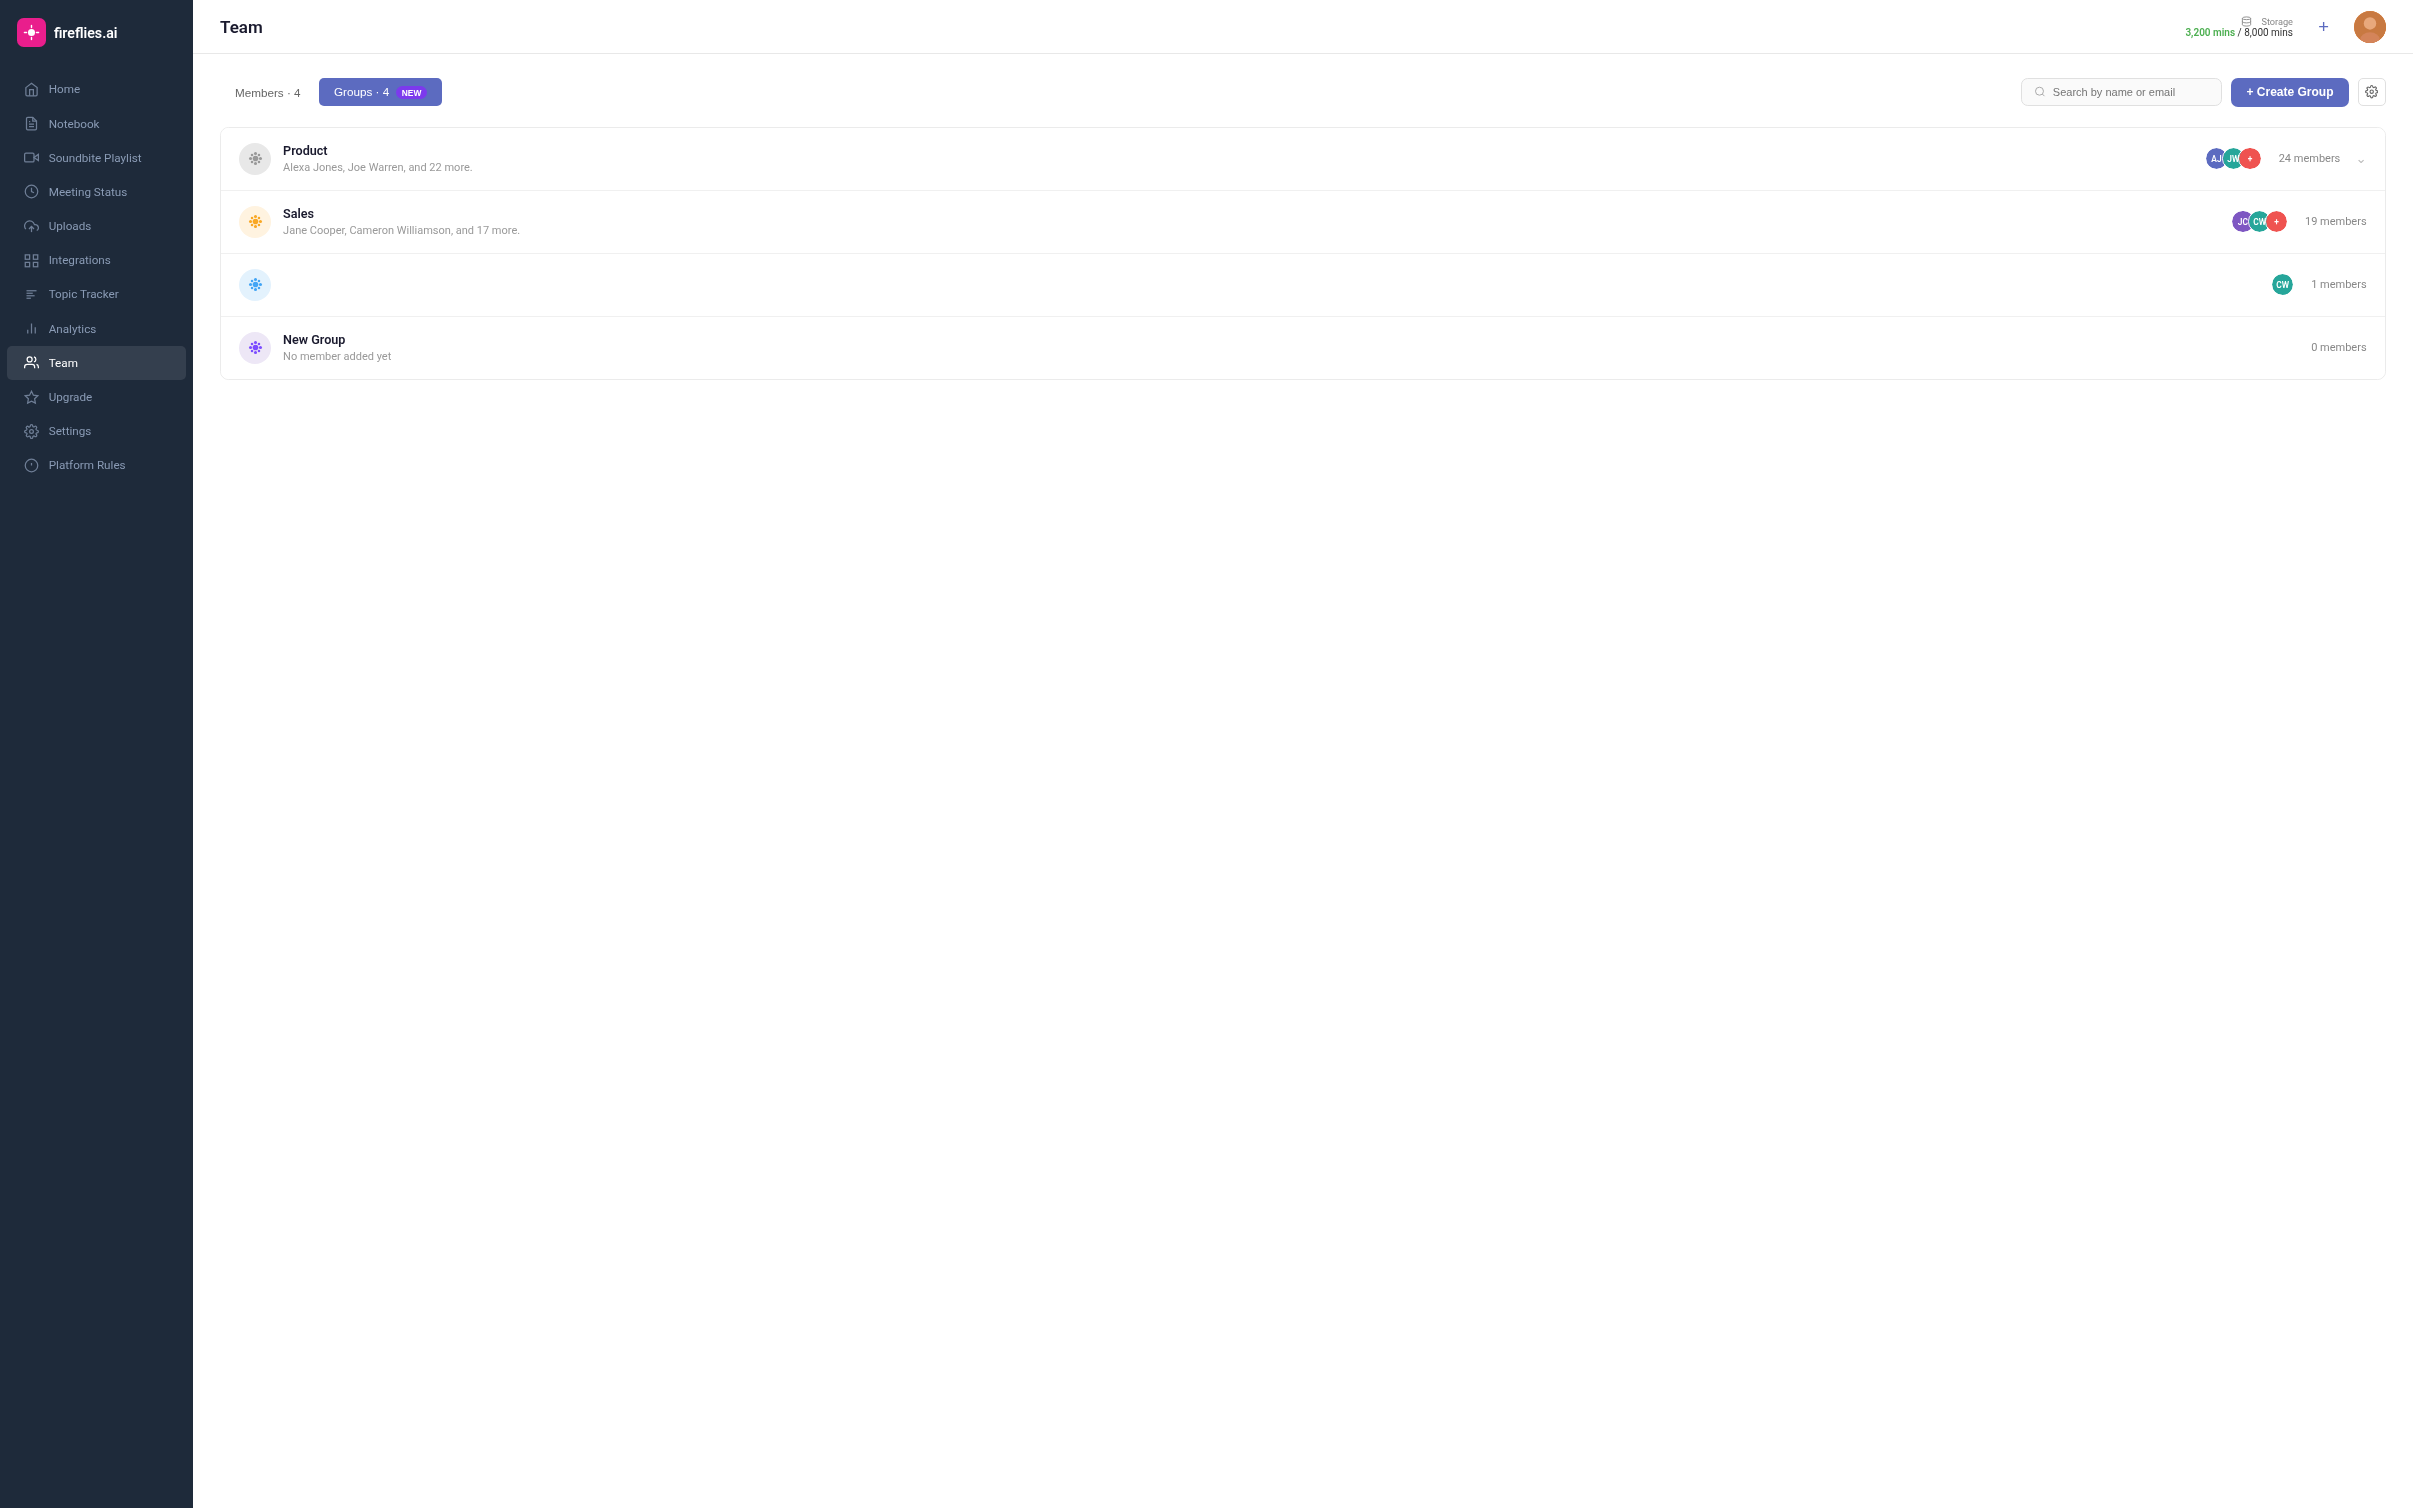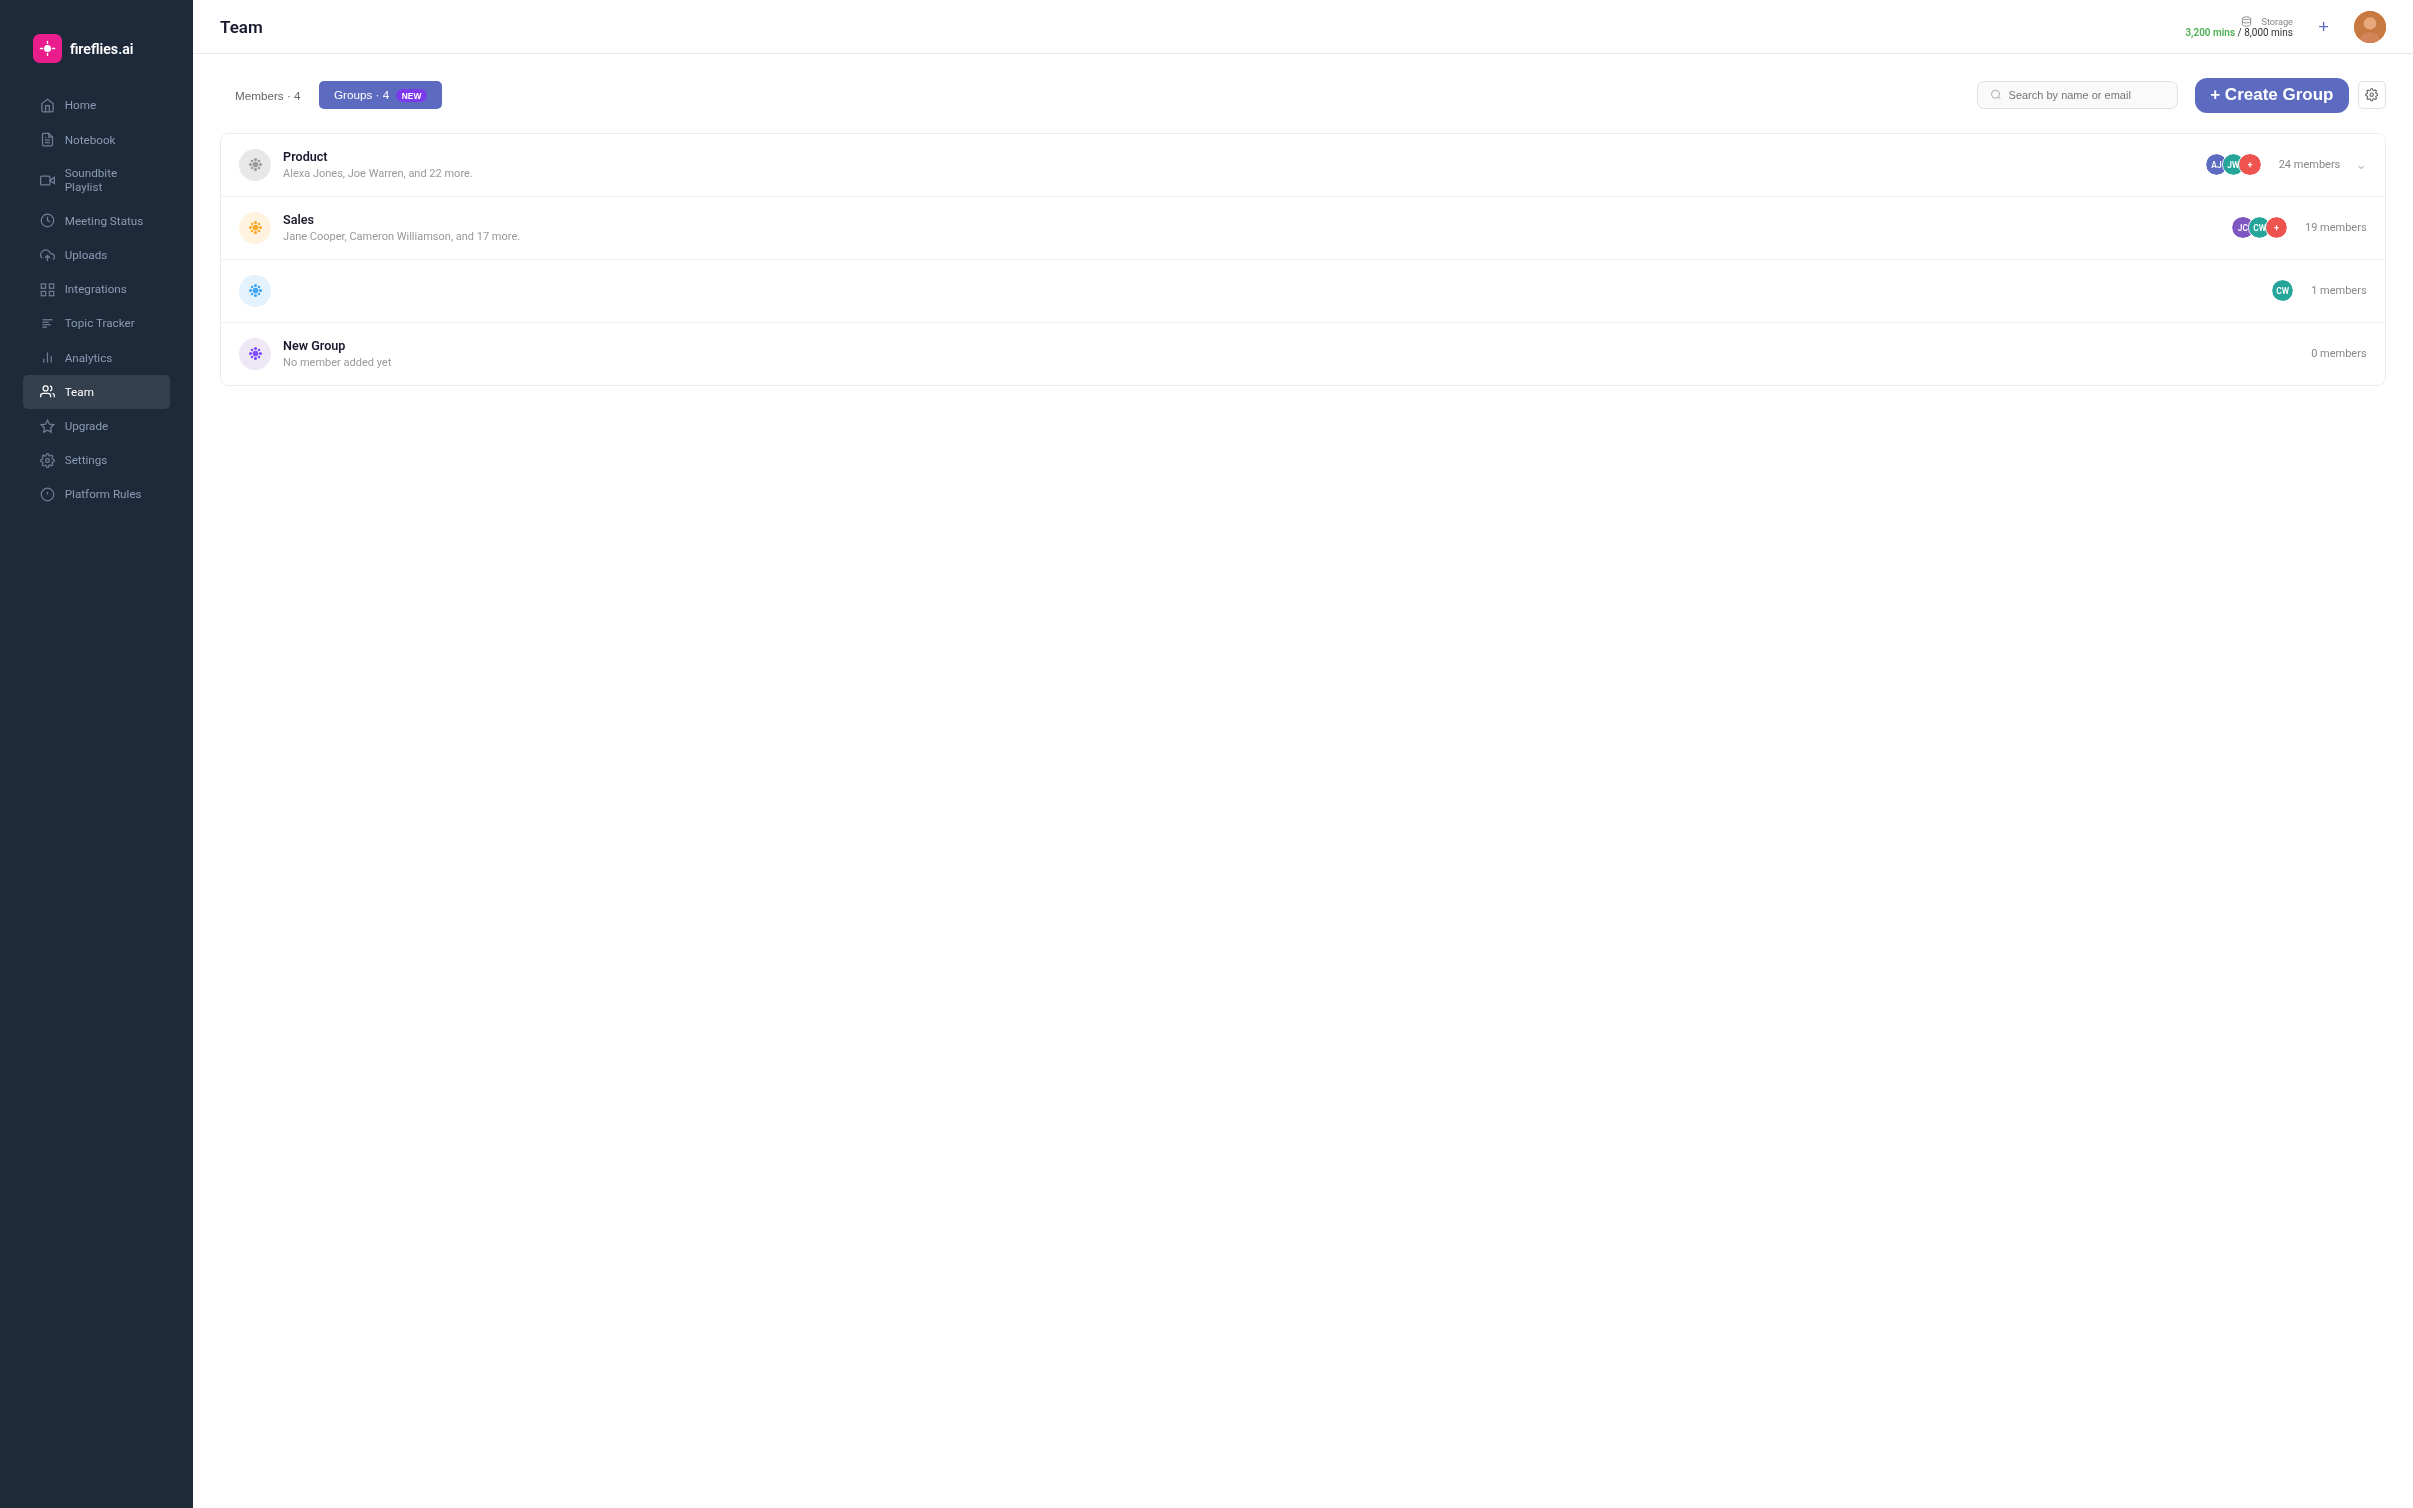--- a/index.html
+++ b/index.html
@@ -4,21 +4,21 @@
   <style>
     * { margin: 0; padding: 0; box-sizing: border-box; }
     body { font-family: -apple-system, BlinkMacSystemFont, 'Segoe UI', Roboto, sans-serif; display: flex; height: 100vh; background: #f5f5f7; }
 
     
     .sidebar {
       width: 193px;
       background: #1e2a3a;
       display: flex;
       flex-direction: column;
-      padding: 16px;
+      padding: 0;
       flex-shrink: 0;
       height: 100vh;
     }
     .sidebar-logo {
       display: flex;
       align-items: center;
       gap: 8.4px;
       padding: 18.4px 17px;
     }
     .logo-icon {
@@ -204,26 +204,25 @@
       width: 100%;
     }
     .search-icon { color: #aaa; }
     .create-group-btn {
       display: flex;
       align-items: center;
       gap: 5px;
       background: #5c6bc0;
       color: #ffffff;
       border: none;
-      border-radius: 12px;
+      border-radius: 7px;
       padding: 7.5px 15px;
-      font-size: 17px;
+      font-size: 12px;
       font-weight: 600;
       cursor: pointer;
-      margin-left: 8px;
     }
     .settings-btn {
       width: 28.5px;
       height: 28.5px;
       background: none;
       border: 0.8px solid #e0e0e0;
       border-radius: 5px;
       cursor: pointer;
       display: flex;
       align-items: center;

